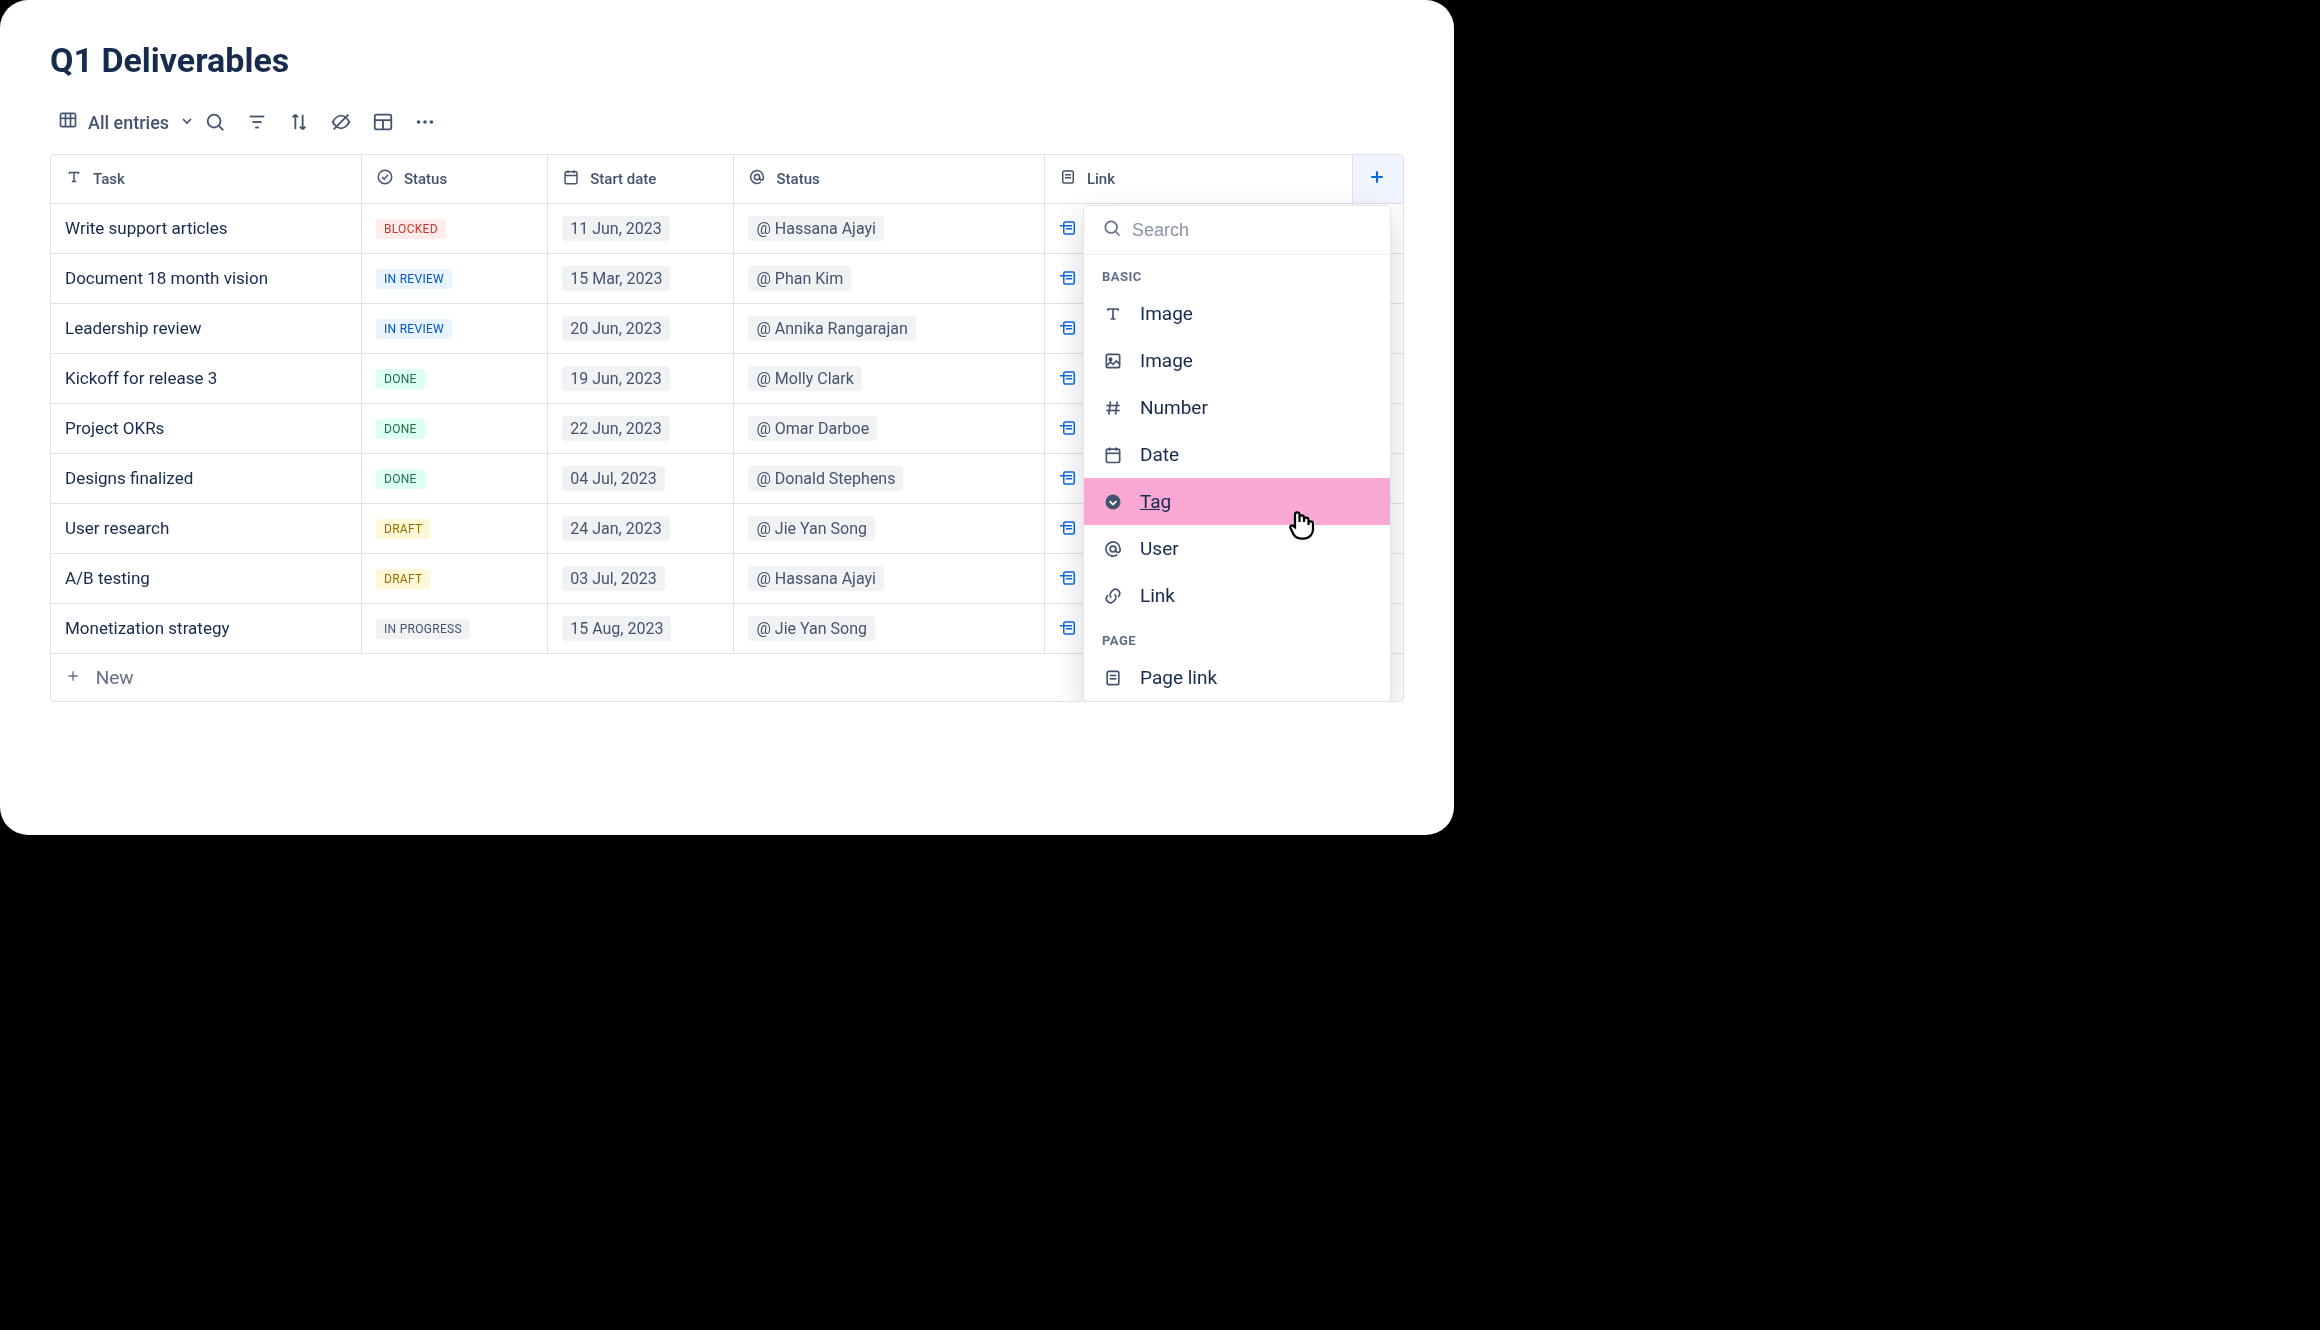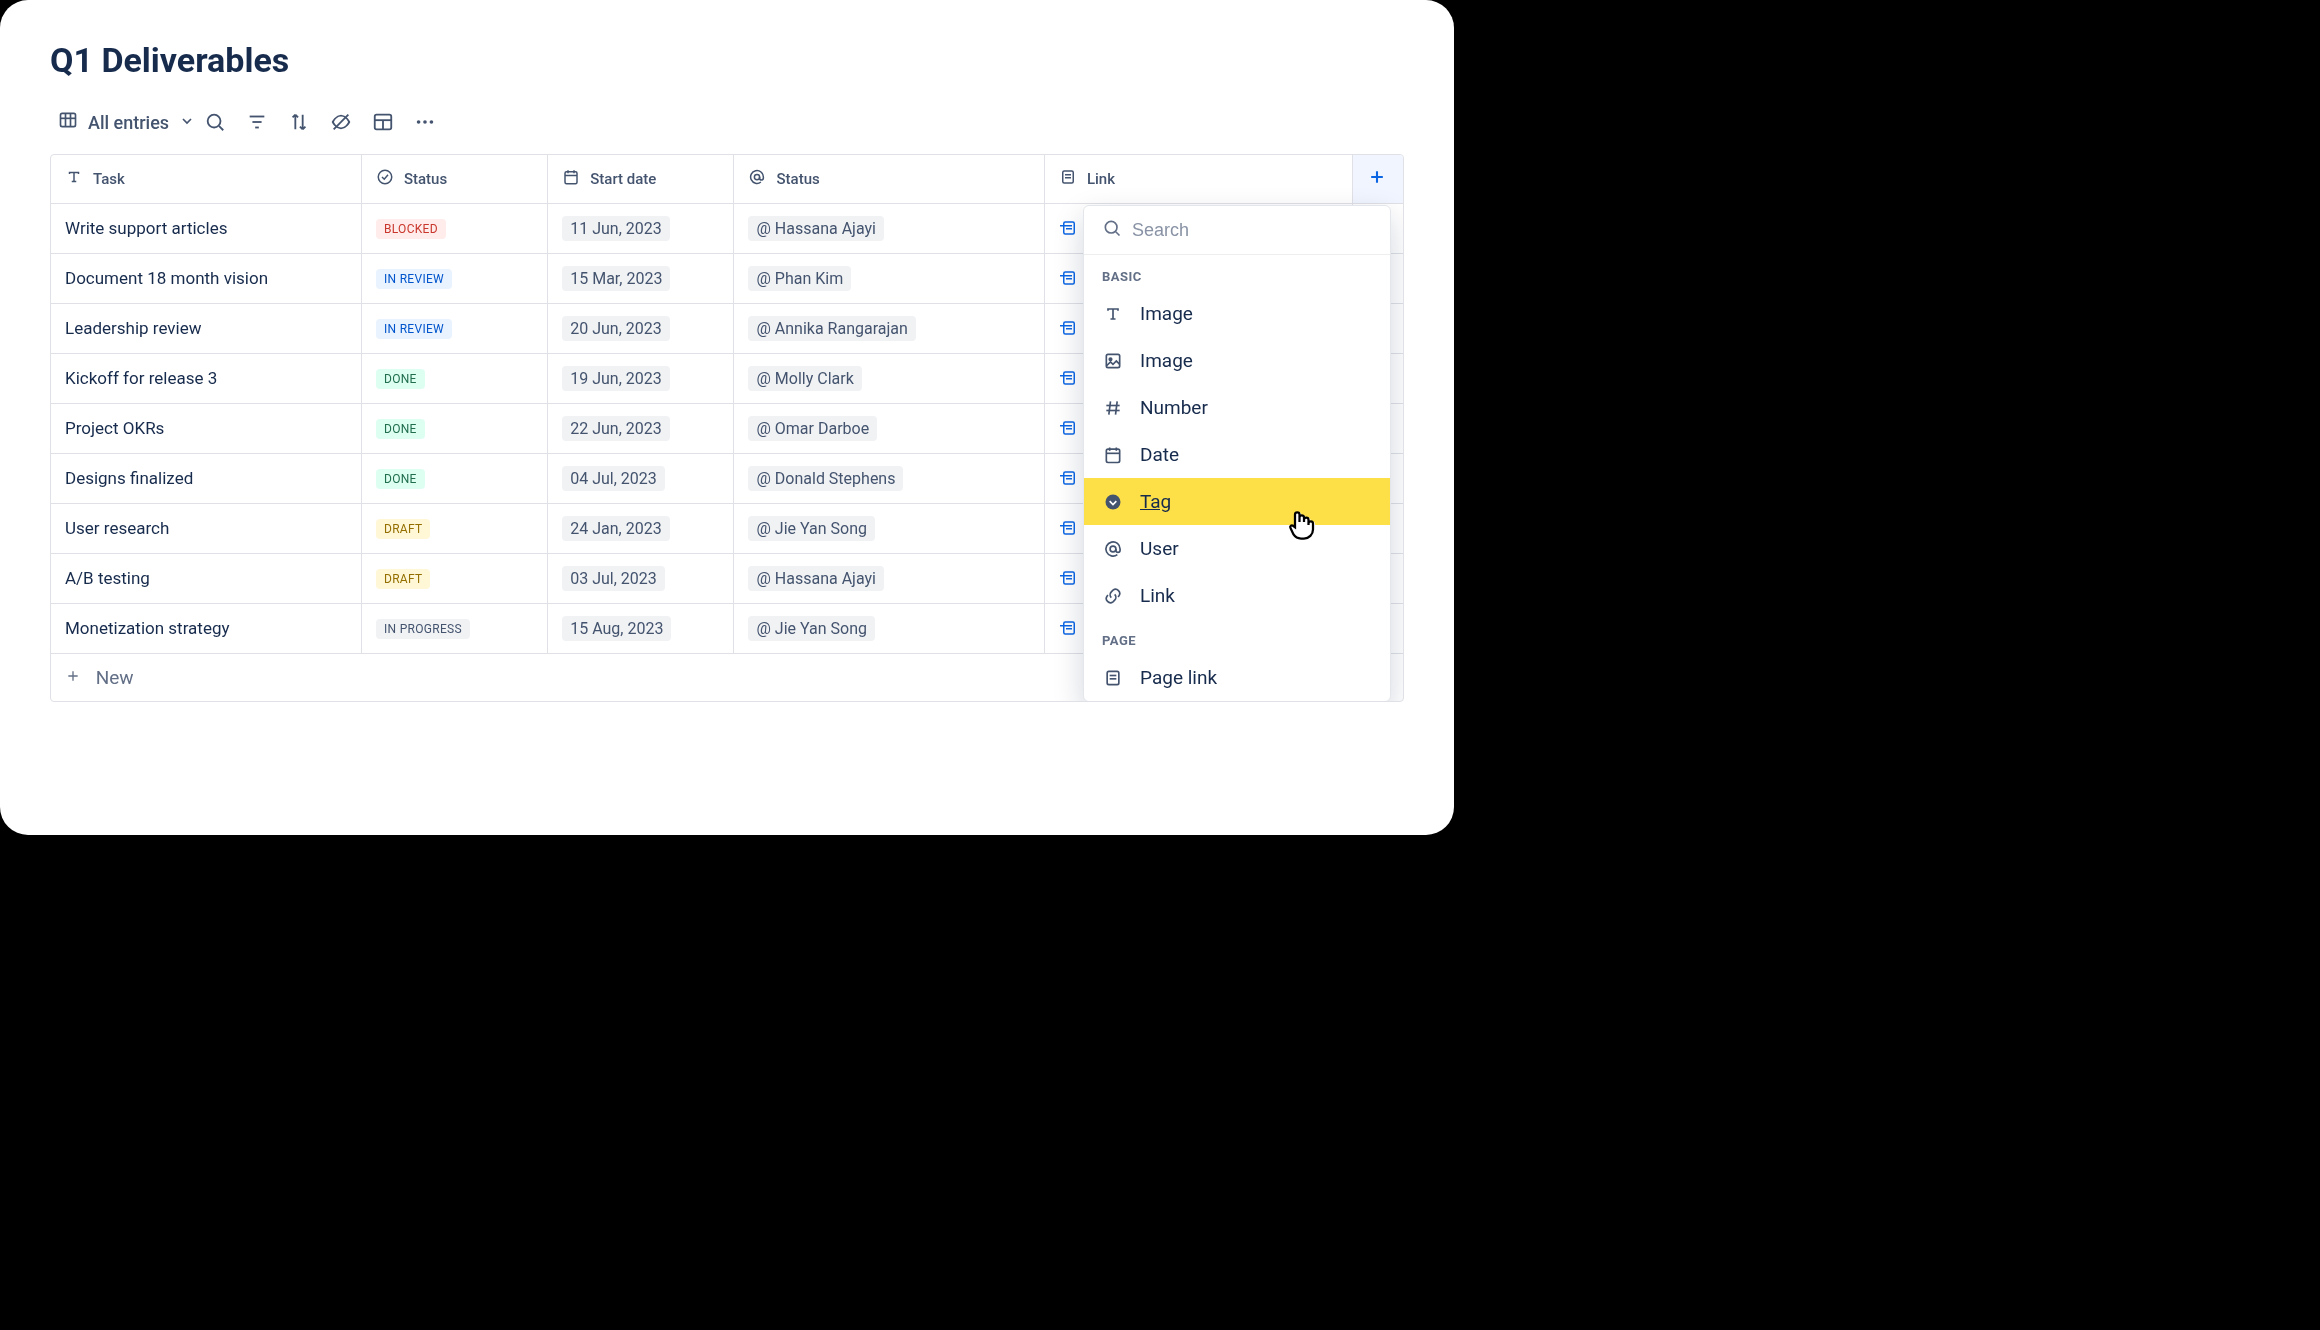--- a/index.html
+++ b/index.html
@@ -152,21 +152,21 @@
   color: #626F86;
 }
 .dropdown-item {
   display: flex; align-items: center; gap: 16px;
   padding: 12px 18px;
   font-size: 19px;
   color: #172B4D;
   cursor: pointer;
 }
 .dropdown-item:hover, .dropdown-item.hover {
-  background: #fde047;
+  background: #f9a8d4;
   text-decoration: underline;
 }
 .dropdown-item .dd-ic {
   width: 22px; height: 22px;
   display: flex; align-items: center; justify-content: center;
   color: #44546F;
 }
 
 
 .cursor-hand {

